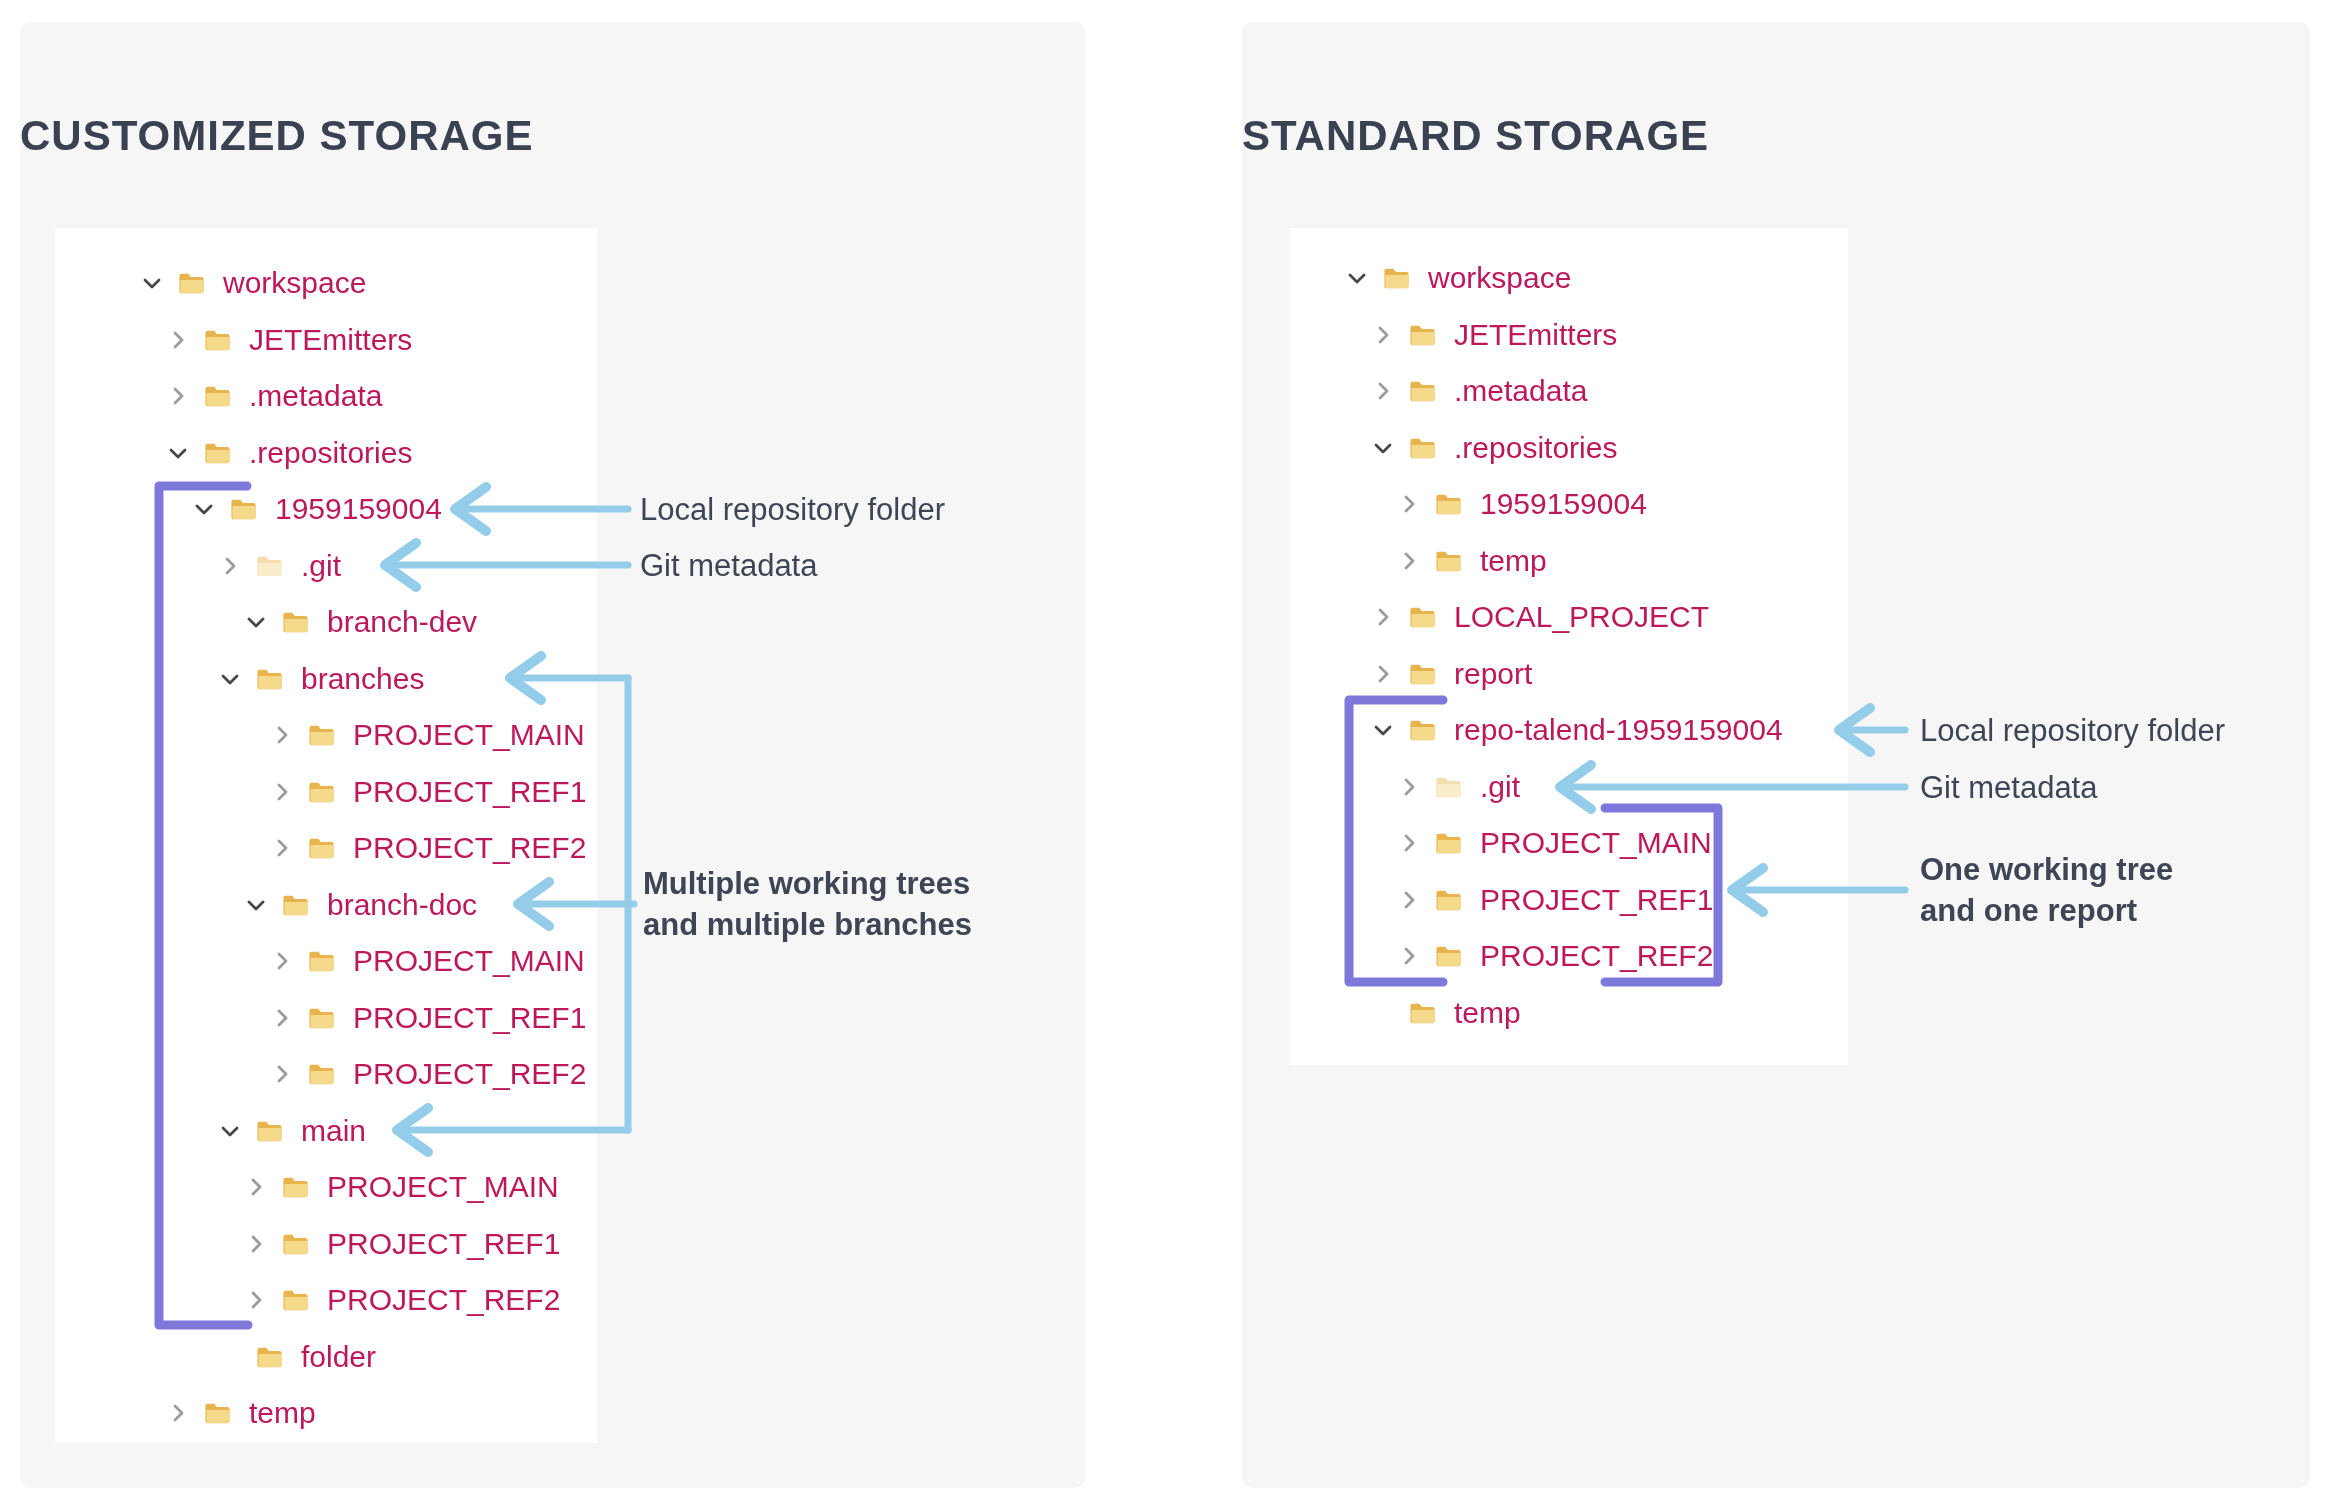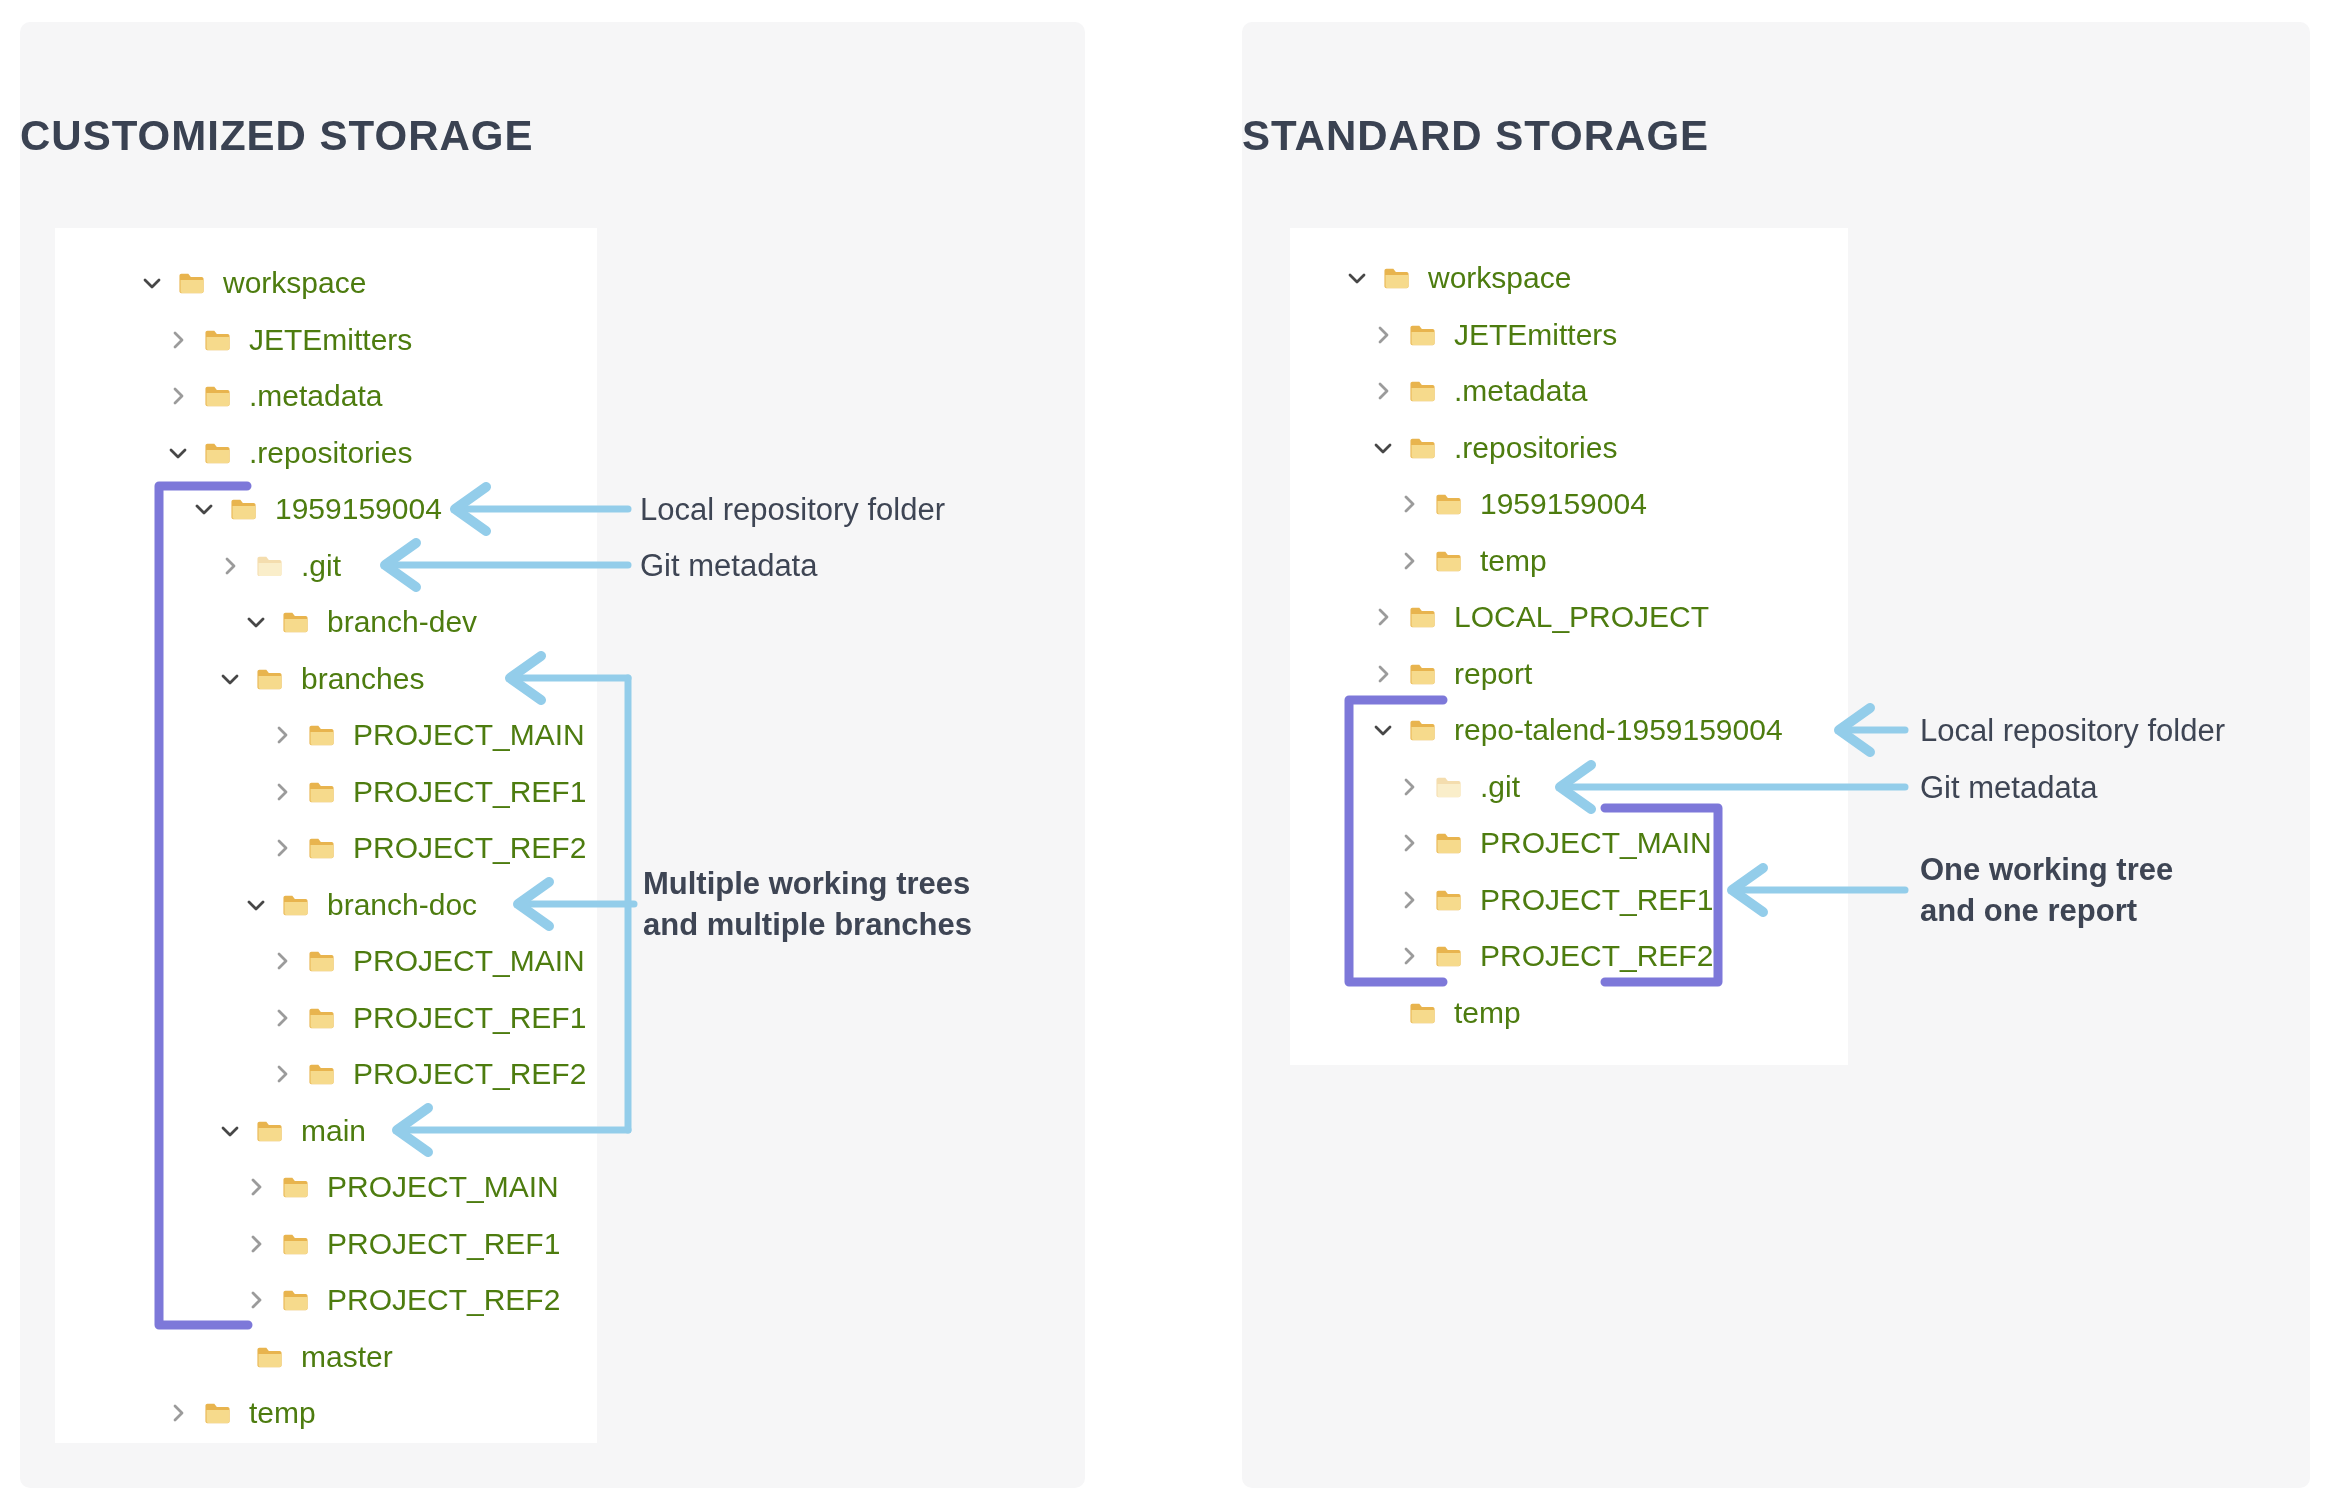--- a/index.html
+++ b/index.html
@@ -10,21 +10,21 @@
   .card-right{left:1242px;width:1068px;}
   .card-title{position:absolute;top:90px;font-size:42px;font-weight:700;color:#3a4252;
               letter-spacing:1px;margin:0;white-space:nowrap;width:100%;}
   .tree-panel{position:absolute;background:#ffffff;}
   #left-tree{left:55px;top:228px;width:542px;height:1215px;padding-top:27px;box-sizing:border-box;}
   #right-tree{left:1290px;top:228px;width:558px;height:837px;padding-top:22px;box-sizing:border-box;}
   .tree-row{display:flex;align-items:center;height:56.5px;box-sizing:border-box;cursor:default;}
   .chev{width:24px;height:24px;margin-right:14px;display:flex;align-items:center;justify-content:center;flex:0 0 24px;}
   .folder{width:27px;height:24px;margin-right:18px;display:flex;align-items:center;flex:0 0 27px;}
   .folder.faded{opacity:.45;}
-  .label{font-size:30px;color:#4d7c0f;white-space:nowrap;}
+  .label{font-size:30px;color:#be185d;white-space:nowrap;}
   .overlay{position:absolute;left:0;top:0;pointer-events:none;}
   .blue-shaft{stroke:#93cdea;stroke-width:7;fill:none;stroke-linecap:round;}
   .blue-head{stroke:#93cdea;stroke-width:10;fill:none;stroke-linecap:round;stroke-linejoin:round;}
   .purple{stroke:#7d78d9;stroke-width:9;fill:none;stroke-linecap:round;stroke-linejoin:round;}
   .note{position:absolute;transform:translateY(-50%);font-size:31px;color:#3e4554;
         line-height:41px;white-space:nowrap;}
 </style>
 </head>
 <body>
 
@@ -306,21 +306,21 @@
         <span class="label">PROJECT_REF2</span>
       </div>
       <div class="tree-row" style="padding-left: 163px;">
         <span class="chev"></span>
         <span class="folder">
           <svg width="27" height="24" viewBox="0 0 28 24">
             <path d="M1.5 4.5 C1.5 3.4 2.4 2.5 3.5 2.5 h7.2 l2.6 3.2 h11.2 c1.1 0 2 .9 2 2 v12.8 c0 1.1-.9 2-2 2 h-21 c-1.1 0-2-.9-2-2 z" fill="#e8b44e"></path>
             <path d="M2.6 9 h23.9 v11.5 c0 1-.8 1.8-1.8 1.8 H4.4 c-1 0-1.8-.8-1.8-1.8 z" fill="#f6da8c"></path>
           </svg>
         </span>
-        <span class="label">master</span>
+        <span class="label">folder</span>
       </div>
       <div class="tree-row" style="padding-left: 111px;">
         <span class="chev">
           <svg width="22" height="22" viewBox="0 0 22 22">
             <path d="M8 4 l7 7-7 7" stroke="#9b9b9b" stroke-width="2.8" fill="none" stroke-linecap="round" stroke-linejoin="round"></path>
           </svg>
         </span>
         <span class="folder">
           <svg width="27" height="24" viewBox="0 0 28 24">
             <path d="M1.5 4.5 C1.5 3.4 2.4 2.5 3.5 2.5 h7.2 l2.6 3.2 h11.2 c1.1 0 2 .9 2 2 v12.8 c0 1.1-.9 2-2 2 h-21 c-1.1 0-2-.9-2-2 z" fill="#e8b44e"></path>

